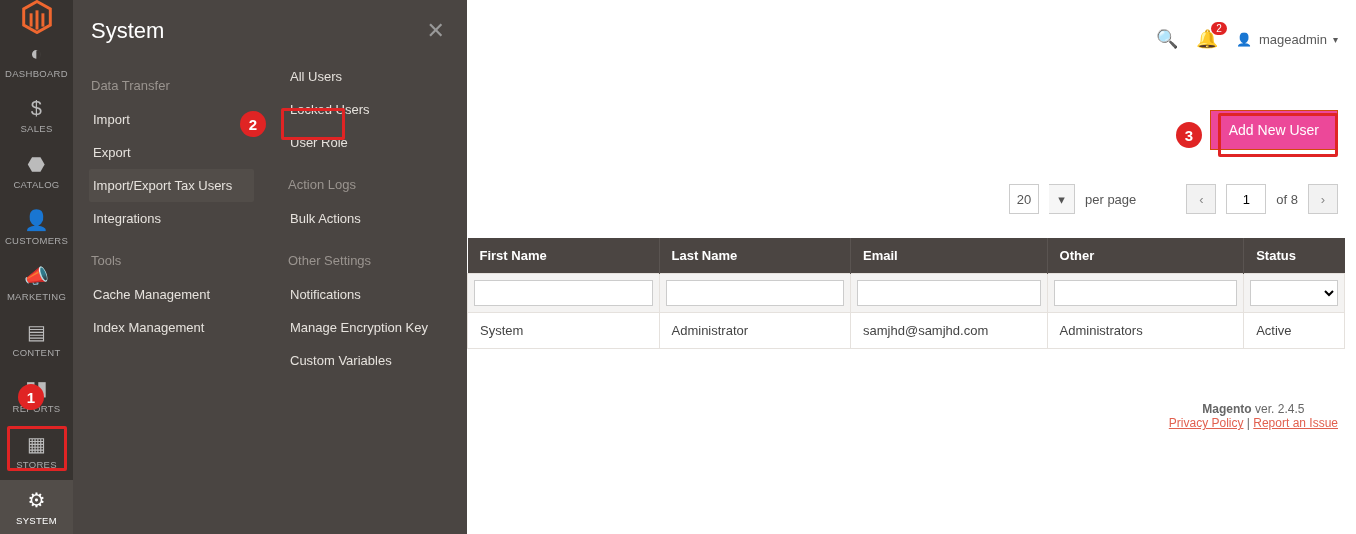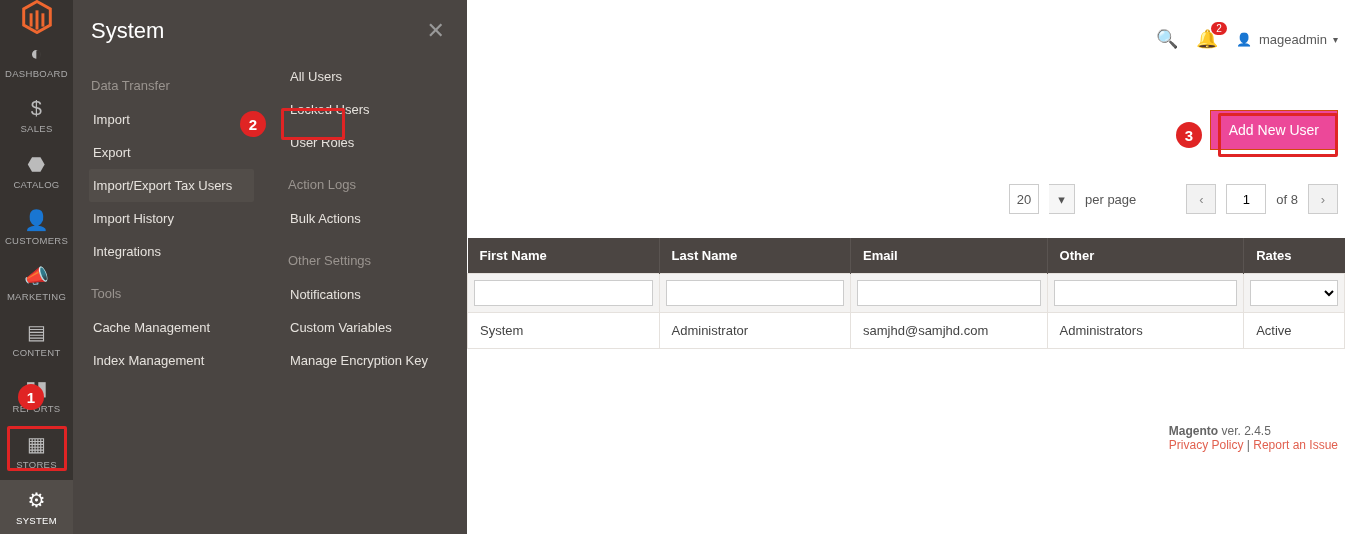--- a/index.html
+++ b/index.html
@@ -42,22 +42,22 @@
   .pager .navbtn{width:30px;height:30px;border:1px solid #ccc;background:#f2f2f2;display:flex;align-items:center;justify-content:center;color:#888;cursor:pointer}
   
   .table-wrapper{position:absolute;left:0;right:18px;top:238px}
   table{width:878px;border-collapse:collapse;font-size:13px}
   thead th{background:#4b4542;color:#fff;font-weight:600;text-align:left;padding:10px 12px;border-right:1px solid #5a5451}
   thead th:last-child{border-right:none}
   tr.filters td{background:#f4f3f2;padding:6px;border:1px solid #e5e1dd}
   tr.filters input,tr.filters select{width:100%;height:26px;border:1px solid #ccc;padding:2px 6px;font-size:12px;background:#fff}
   tbody tr.data td{padding:10px 12px;border:1px solid #e5e1dd;color:#444}
   
-  .footer{position:absolute;right:18px;top:424px;text-align:left;font-size:12px;color:#666}
-  .footer a{color:#e1604f;cursor:pointer}
+  .footer{position:absolute;right:18px;top:402px;text-align:center;font-size:12px;color:#666}
+  .footer a{color:#e1604f;text-decoration:underline;cursor:pointer}
 </style>
 </head>
 <body>
 
 <div class="iconbar">
   <div class="logo">
     <svg viewBox="0 0 100 115" fill="none" stroke="#ef672f" stroke-width="10">
       <path d="M50 5 L95 30 L95 85 L50 110 L5 85 L5 30 Z" fill="none"></path>
       <path d="M50 35 L50 100"></path>
       <path d="M30 45 L30 90"></path>
@@ -107,40 +107,39 @@
   <div class="flyout-head">
     <h1>System</h1>
     <span class="close-x">✕</span>
   </div>
   <div class="cols">
     <div class="col">
       <div class="sect">Data Transfer</div>
       <span class="mitem">Import</span>
       <span class="mitem">Export</span>
       <span class="mitem hl">Import/Export Tax Users</span>
-      <span class="mitem">Import History</span>
 
       <span class="mitem">Integrations</span>
 
       <div class="sect">Tools</div>
       <span class="mitem">Cache Management</span>
       <span class="mitem">Index Management</span>
     </div>
     <div class="col">
       <span class="mitem">All Users</span>
       <span class="mitem">Locked Users</span>
-      <span class="mitem">User Roles</span>
+      <span class="mitem">User Role</span>
 
       <div class="sect">Action Logs</div>
       <span class="mitem">Bulk Actions</span>
 
       <div class="sect">Other Settings</div>
       <span class="mitem">Notifications</span>
+      <span class="mitem">Manage Encryption Key</span>
       <span class="mitem">Custom Variables</span>
-      <span class="mitem">Manage Encryption Key</span>
     </div>
   </div>
 </div>
 
 <div class="redbox" style="left:7px;top:426px;width:60px;height:45px"></div>
 <div class="callout" style="left:18px;top:384px">1</div>
 
 <div class="redbox" style="left:281px;top:108px;width:64px;height:32px"></div>
 <div class="callout" style="left:240px;top:111px">2</div>
 
@@ -174,21 +173,21 @@
   </div>
 
   <div class="table-wrapper">
     <table>
       <thead>
         <tr>
           <th style="width:190px">First Name</th>
           <th style="width:190px">Last Name</th>
           <th style="width:195px">Email</th>
           <th style="width:195px">Other</th>
-          <th style="width:100px">Rates</th>
+          <th style="width:100px">Status</th>
         </tr>
       </thead>
       <tbody>
         <tr class="filters">
           <td><input style=""></td>
           <td><input style=""></td>
           <td><input style=""></td>
           <td><input style=""></td>
           <td><select><option></option></select></td>
         </tr>

